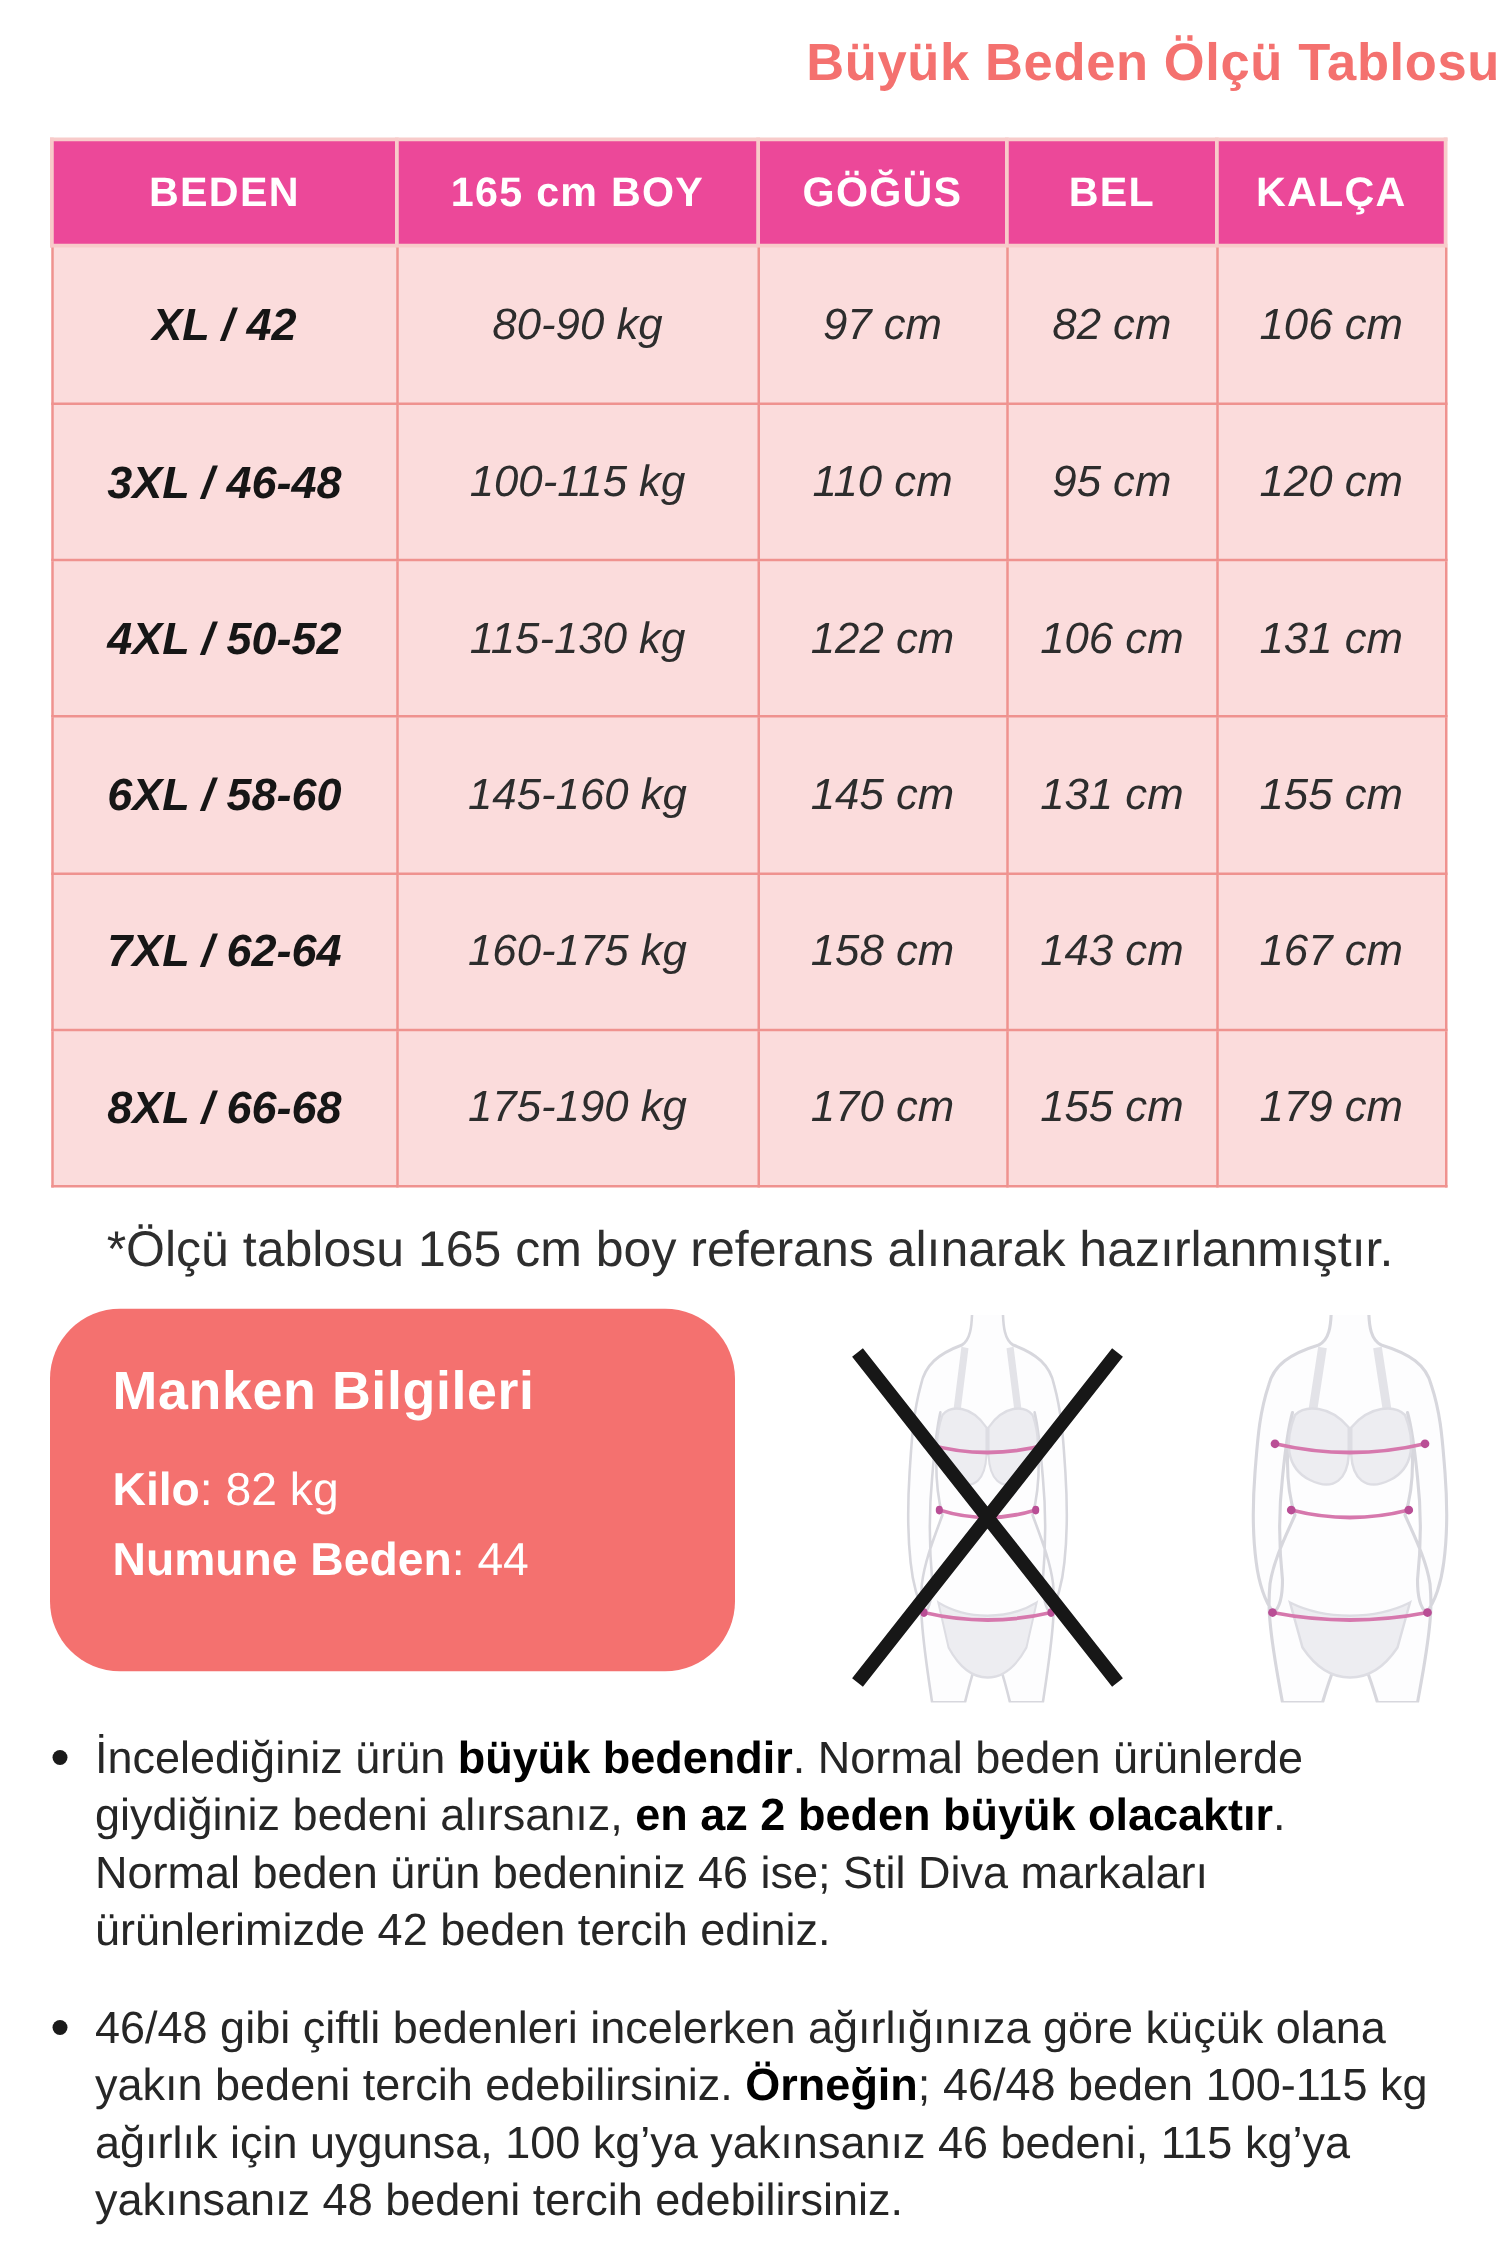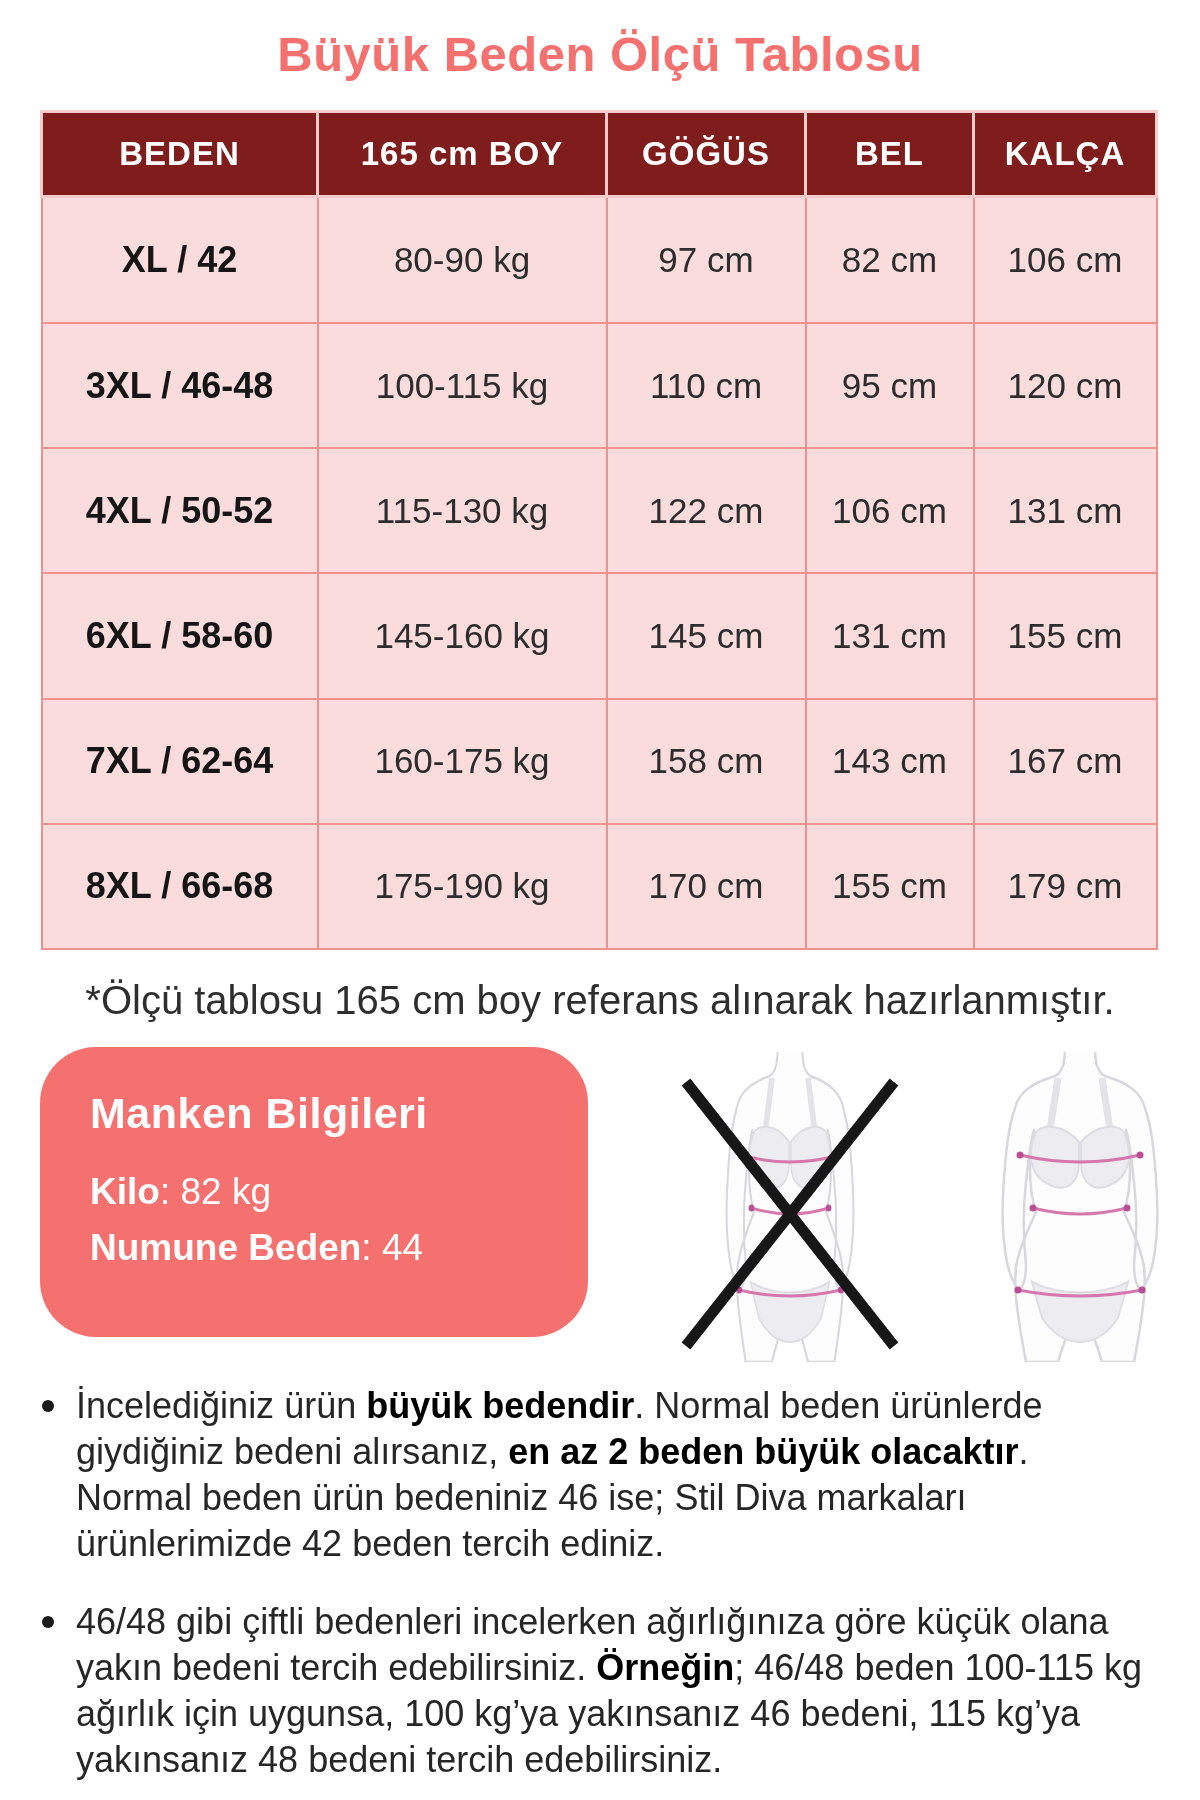--- a/index.html
+++ b/index.html
@@ -3,36 +3,36 @@
 <meta charset="utf-8">
 <style>
   html,body { margin:0; padding:0; background:#ffffff; }
   .canvas {
     position:relative; width:1200px; height:1800px; background:#ffffff;
     font-family:"Liberation Sans","DejaVu Sans",sans-serif; color:#2b2b2b; overflow:hidden;
   }
 
   
   .page-title {
-    position:absolute; left:0; top:26px; width:100%; text-align:center;
-    font-size:49px; font-weight:bold; color:#f4716f; letter-spacing:0.5px;
+    position:absolute; left:0; top:26px; width:100%; text-align:right;
+    font-size:42px; font-weight:bold; color:#f4716f; letter-spacing:0.5px;
   }
 
   
   .size-table {
     position:absolute; left:40px; top:110px; width:1115px; height:840px;
     border-collapse:collapse; table-layout:fixed;
   }
   .size-table th {
-    background:#7f1d1d; color:#ffffff; font-size:33px; font-weight:bold;
+    background:#ec4899; color:#ffffff; font-size:33px; font-weight:bold;
     border:3px solid #f8cbca; letter-spacing:1px; height:82px; padding:0;
   }
   .size-table td {
     background:#fbdcdc; border:2px solid #ef928f; font-size:35px;
-    text-align:center; color:#2d2d2d; padding:0;
+    text-align:center; color:#2d2d2d; padding:0;font-style:italic;
   }
   .size-table td.size-col { font-weight:bold; color:#161616; font-size:36px; }
 
   
   .table-footnote {
     position:absolute; left:0; top:978px; width:100%; text-align:center;
     font-size:40px; color:#2e2e2e;
   }
 
   

